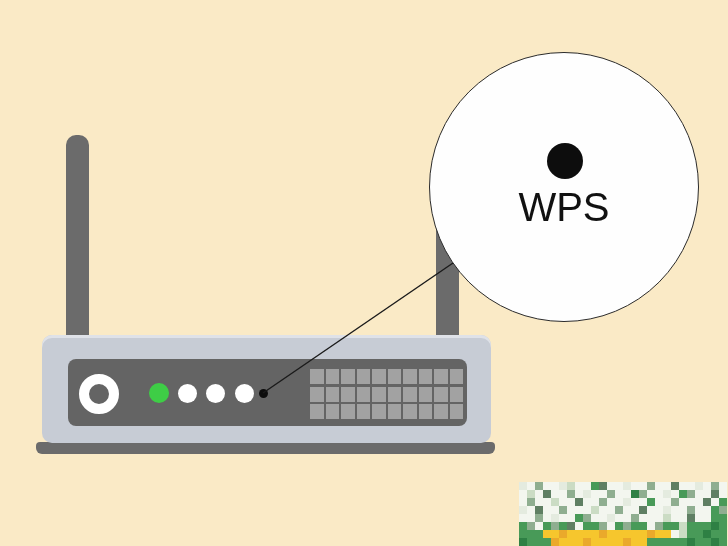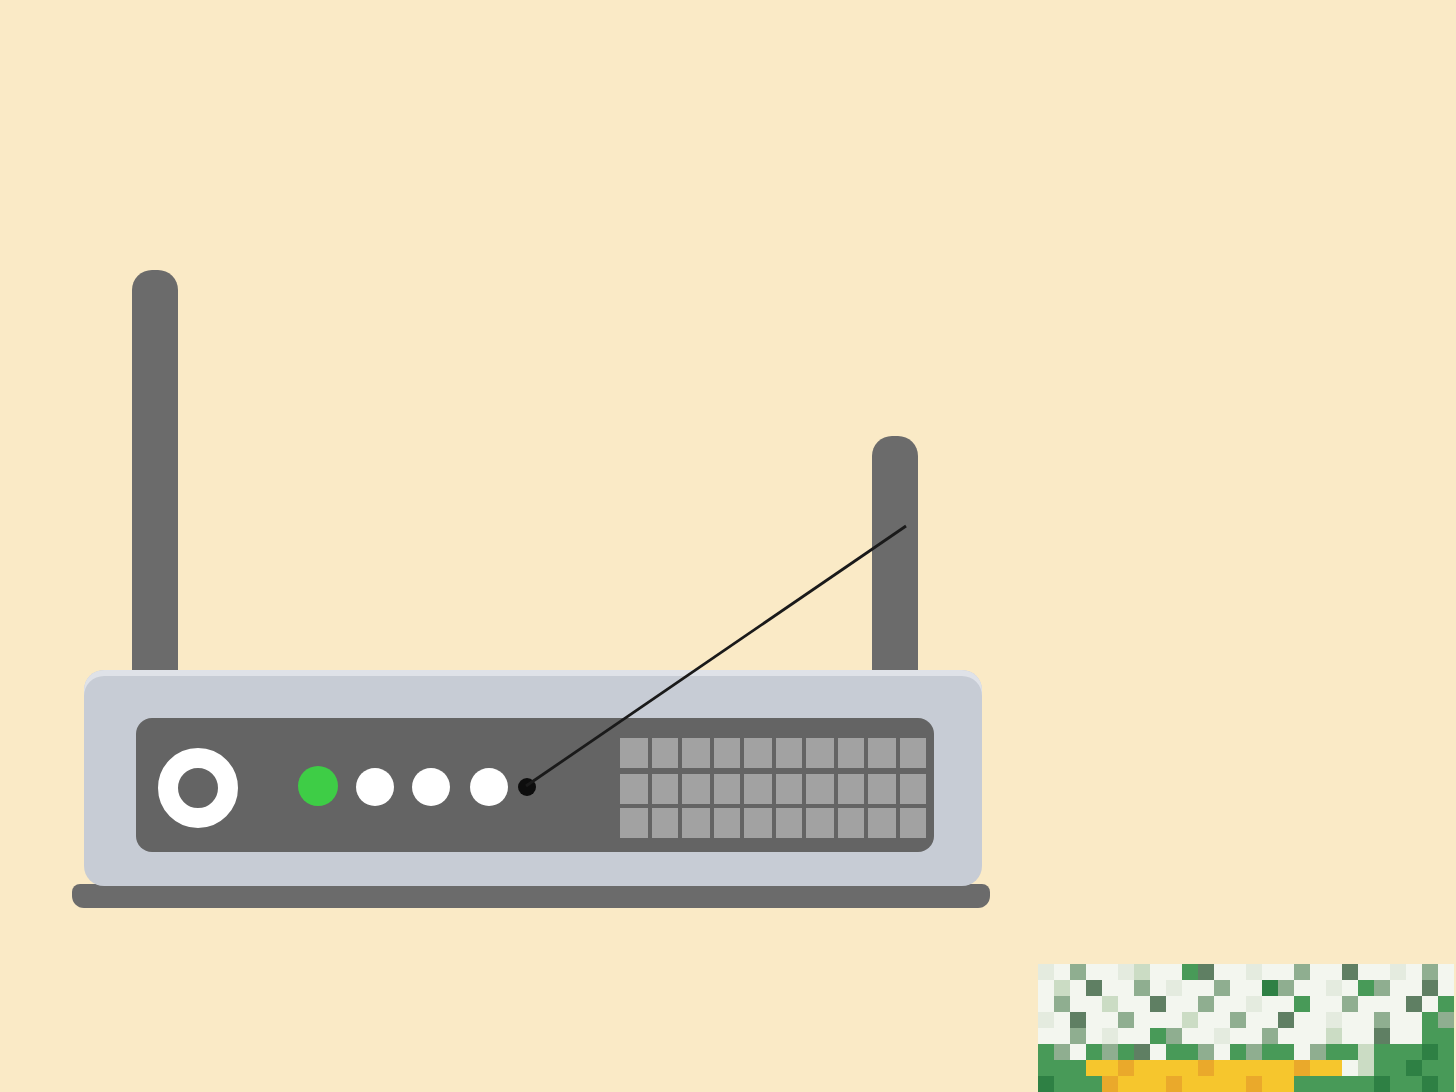--- a/index.html
+++ b/index.html
@@ -113,20 +113,24 @@
       <div class="vent-cell"></div>
       <div class="vent-cell"></div>
       <div class="vent-cell"></div>
       <div class="vent-cell"></div>
     </div>
 
   <svg class="callout-line-svg">
     <line id="pointer-line" stroke-width="1.4" x1="263" y1="393" x2="453" y2="263" stroke="#1a1a1a"></line>
   </svg>
 
+  <div class="callout-circle">
+    <div class="callout-dot"></div>
+    <div class="callout-label">WPS</div>
+  </div>
 
   <div class="watermark" id="watermark">
       <div style="background: rgb(228, 235, 223);"></div>
       <div style="background: rgb(243, 246, 239);"></div>
       <div style="background: rgb(143, 174, 144);"></div>
       <div style="background: rgb(243, 246, 239);"></div>
       <div style="background: rgb(243, 246, 239);"></div>
       <div style="background: rgb(228, 235, 223);"></div>
       <div style="background: rgb(203, 220, 196);"></div>
       <div style="background: rgb(243, 246, 239);"></div>

